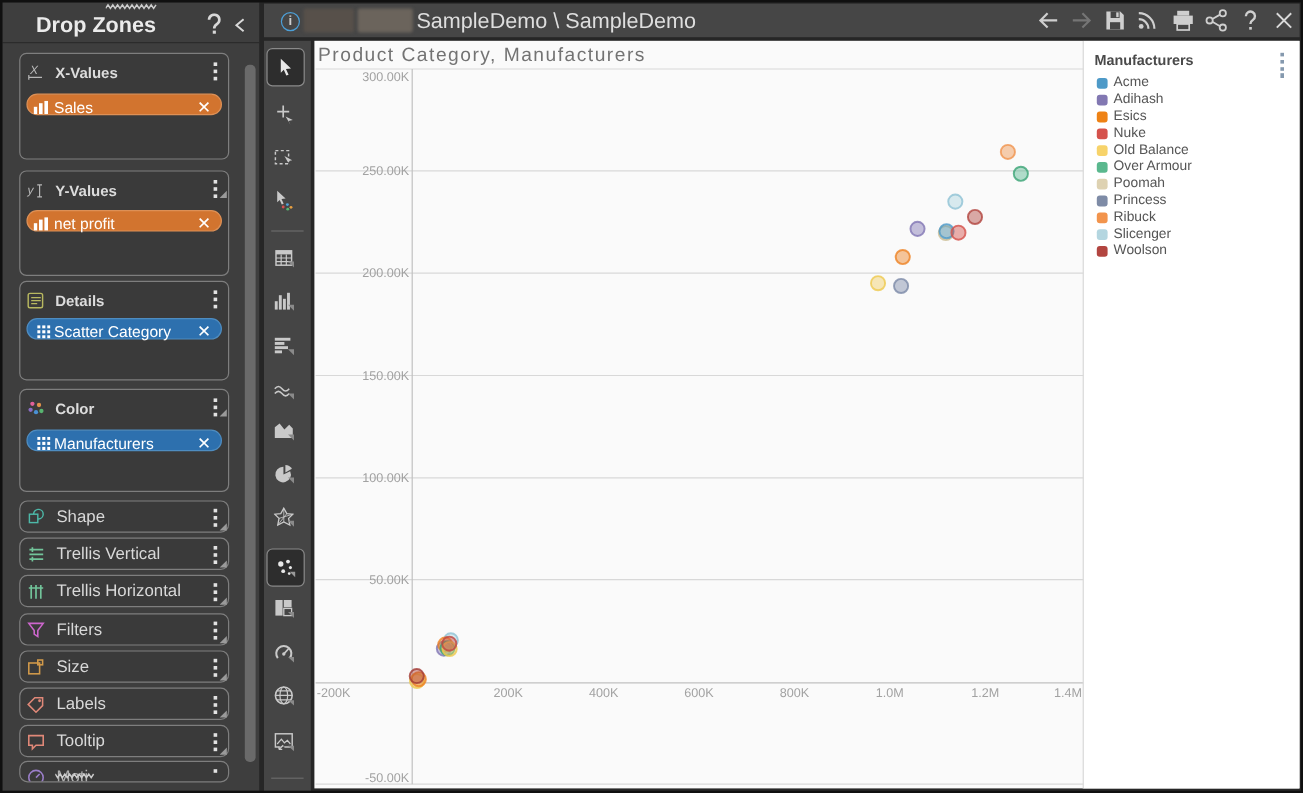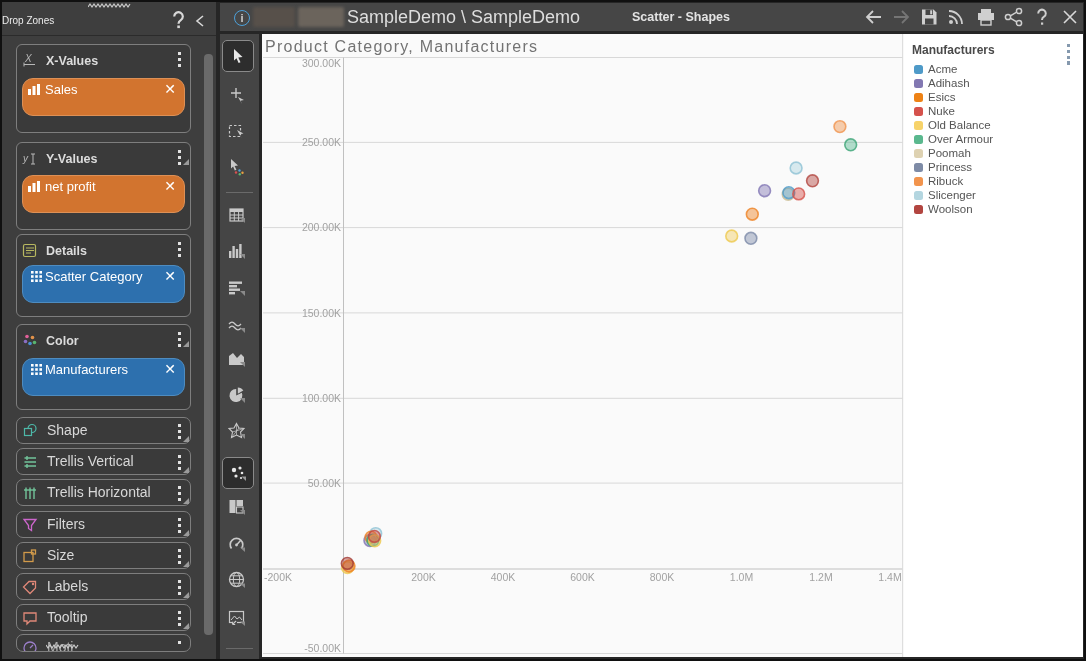--- a/index.html
+++ b/index.html
@@ -3,28 +3,28 @@
 <meta charset="utf-8">
 <style>
   html,body{margin:0;padding:0;}
   body{width:1086px;height:661px;background:#262626;position:relative;overflow:hidden;
        font-family:"Liberation Sans",sans-serif;}
   .abs{position:absolute;}
   #frame{position:absolute;left:0;top:0;right:0;bottom:0;border:2px solid #101010;pointer-events:none;z-index:99;}
 
   
   #sidebar{left:2px;top:2px;width:214px;height:657px;background:#3e3e3e;}
-  #sbheader{left:0;top:8px;width:190px;height:22px;color:#ebebeb;font-size:10px;font-weight:normal;line-height:22px;}
+  #sbheader{left:28px;top:8px;width:190px;height:22px;color:#ebebeb;font-size:18px;font-weight:bold;line-height:22px;}
   .zone{position:absolute;left:14px;width:175px;background:#3a3a3a;border:1px solid #7e7e7e;border-radius:6px;box-sizing:border-box;}
   .ztitle{position:absolute;left:29px;top:0;height:32px;line-height:32px;color:#dcdcdc;font-size:12.5px;font-weight:bold;}
   .zicon{position:absolute;left:5px;top:8px;width:16px;height:16px;}
   .zdots{position:absolute;right:9.5px;top:7px;width:3px;}
   .zdots div{width:3px;height:3px;background:#e2e2e2;margin-bottom:3px;}
   .ztri{position:absolute;right:1px;width:0;height:0;border-left:6px solid transparent;border-bottom:6px solid #9a9a9a;}
-  .pill{position:absolute;left:5px;width:163px;height:38px;border-radius:11px;box-sizing:border-box;color:#fff;font-size:13px;line-height:21px;}
+  .pill{position:absolute;left:5px;width:163px;height:18px;border-radius:11px;box-sizing:border-box;color:#fff;font-size:13px;line-height:21px;}
   .pill .ptext{position:absolute;left:22px;top:0px;}
   .pill .px{position:absolute;right:8px;top:0px;font-size:14px;color:#fff;}
   .pill.orange{background:#d2742f;border:1px solid #dd9056;}
   .pill.blue{background:#2d70ae;border:1px solid #4e8cc0;}
   .czone{position:absolute;left:14px;width:175px;height:27px;background:#3a3a3a;border:1px solid #7e7e7e;border-radius:7px;box-sizing:border-box;}
   .cztitle{position:absolute;left:30px;top:0;height:25px;line-height:25px;color:#d8d8d8;font-size:14px;}
   .czicon{position:absolute;left:5px;top:5px;width:16px;height:16px;}
   #sbthumb{left:202px;top:52px;width:9px;height:581px;background:#6a6a6a;border-radius:4px;}
 
   
@@ -280,21 +280,20 @@
   <svg class="abs" style="left:44px;top:641px" width="34" height="8" viewBox="0 0 34 8">
     <path d="M0 2 L2 5 L4 2 L6 5 L8 2 L10 5 L12 2 L14 5 L16 2 L18 5 L20 2 L22 5 L24 2 L26 5 L28 2 L30 5 L32 2" stroke="#cccccc" stroke-width="1.2" fill="none"></path>
   </svg>
   <div id="sbthumb" class="abs"></div>
 </div>
 <div id="topbar" class="abs">
   <div id="infoc">i</div>
   <div class="redact" style="left:33px;width:42px;background:#57504a;"></div>
   <div class="redact" style="left:78px;width:46px;background:#6b645c;"></div>
   <div id="tb-path">SampleDemo \ SampleDemo</div>
-  <div id="tb-title">Scatter - Shapes</div>
 
   <svg class="ticon" style="left:640px" viewBox="0 0 28 28">
       <path d="M21 14 H8 M13 8 L7 14 L13 20" stroke="#cfcfcf" stroke-width="1.8" fill="none"></path>
     </svg>
 
   <svg class="ticon" style="left:667px" viewBox="0 0 28 28">
       <path d="M7 14 H20 M15 8 L21 14 L15 20" stroke="#757575" stroke-width="1.8" fill="none"></path>
     </svg>
 
   <svg class="ticon" style="left:695px" viewBox="0 0 28 28">

